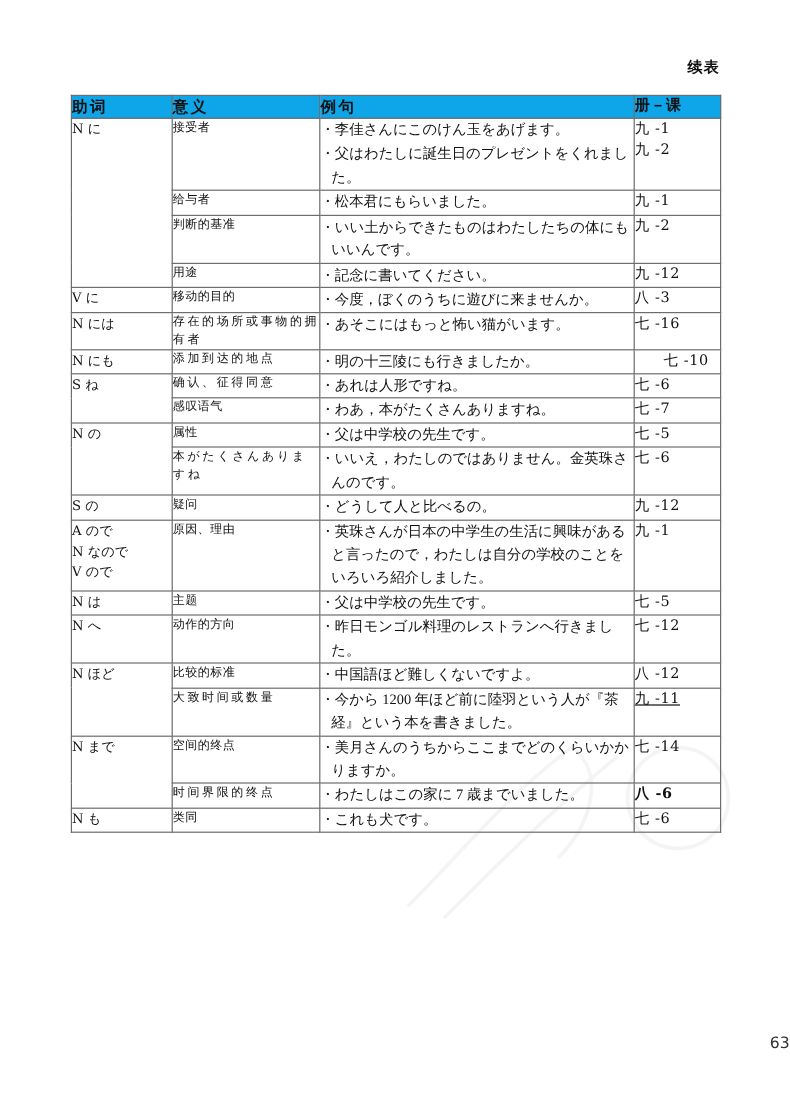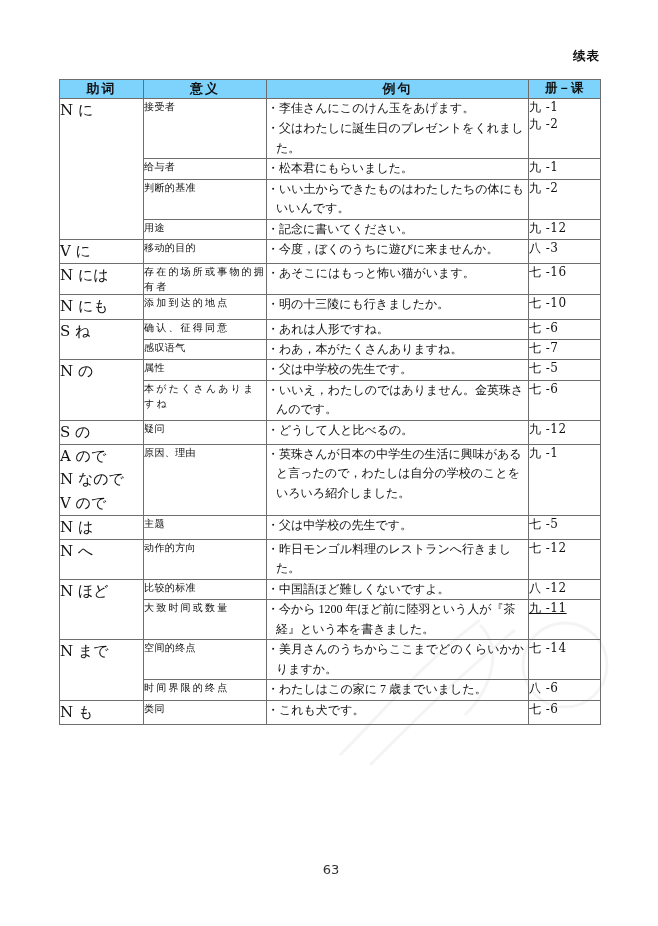--- a/index.html
+++ b/index.html
@@ -68,34 +68,34 @@
   table.grammar col.c-lesson   { width: 72px; }
 
   table.grammar th,
   table.grammar td {
     border: 1px solid #6d6d6d;
     vertical-align: top;
     padding: 0;
   }
 
   thead th {
-    background: #7dd3fc;
-    text-align: center;
+    background: #0ea5e9;
+    text-align: left;
     font-weight: bold;
     font-size: 13px;
     letter-spacing: 2px;
     font-family: "DejaVu Sans", "Liberation Sans", sans-serif;
     padding: 5px 2px 6px 2px;
     color: #111;
   }
   thead th.hdr-lesson { letter-spacing: 0.5px; font-size: 12.5px; }
 
   
   td.particle {
-    font-size: 15px;
+    font-size: 11px;
     font-family: "DejaVu Serif", "Liberation Serif", serif;
     padding: 0 0 0 7px;
     line-height: 1.55;
     white-space: pre-line;
     color: #111;
   }
 
   td.meaning {
     font-size: 10px;
     padding: 4px 5px 4px 8px;
@@ -133,21 +133,21 @@
   }
 
   
   td.vmid { vertical-align: middle; }
 
   .page-number {
     position: absolute;
     left: 4px;
     right: 0;
     top: 862px;
-    text-align: center;
+    text-align: right;
     font-size: 13px;
     font-family: "DejaVu Sans", "Liberation Sans", sans-serif;
     color: #333;
   }
 </style>
 </head>
 <body>
 
 <div class="page">
 
@@ -227,21 +227,21 @@
               <span class="sent">・あそこにはもっと怖い猫がいます。</span>
             </td>
             <td class="lesson vmid" style="white-space: pre-line;">七 -16</td>
           </tr>
           <tr>
             <td class="particle vmid" rowspan="1"><span>N にも</span></td>
             <td class="meaning vmid wide-spread">添加到达的地点</td>
             <td class="example">
               <span class="sent">・明の十三陵にも行きましたか。</span>
             </td>
-            <td class="lesson vmid" style="white-space: pre-line;">七 -10</td>
+            <td class="lesson vmid" style="white-space: pre-line; padding-left: 24px;">七 -10</td>
           </tr>
           <tr>
             <td class="particle vmid" rowspan="2"><span>S ね</span></td>
             <td class="meaning vmid wide-spread">确认、征得同意</td>
             <td class="example">
               <span class="sent">・あれは人形ですね。</span>
             </td>
             <td class="lesson vmid" style="white-space: pre-line;">七 -6</td>
           </tr>
           <tr class="dashed-top">
@@ -321,21 +321,21 @@
             <td class="example">
               <span class="sent">・美月さんのうちからここまでどのくらいかかりますか。</span>
             </td>
             <td class="lesson vmid" style="white-space: pre-line;">七 -14</td>
           </tr>
           <tr class="dashed-top">
             <td class="meaning vmid wide-spread">时间界限的终点</td>
             <td class="example">
               <span class="sent">・わたしはこの家に 7 歳までいました。</span>
             </td>
-            <td class="lesson vmid" style="white-space: pre-line;">八 -6</td>
+            <td class="lesson vmid" style="white-space: pre-line; font-weight: bold;">八 -6</td>
           </tr>
           <tr>
             <td class="particle vmid" rowspan="1"><span>N も</span></td>
             <td class="meaning vmid">类同</td>
             <td class="example">
               <span class="sent">・これも犬です。</span>
             </td>
             <td class="lesson vmid" style="white-space: pre-line;">七 -6</td>
           </tr>
         </tbody>

